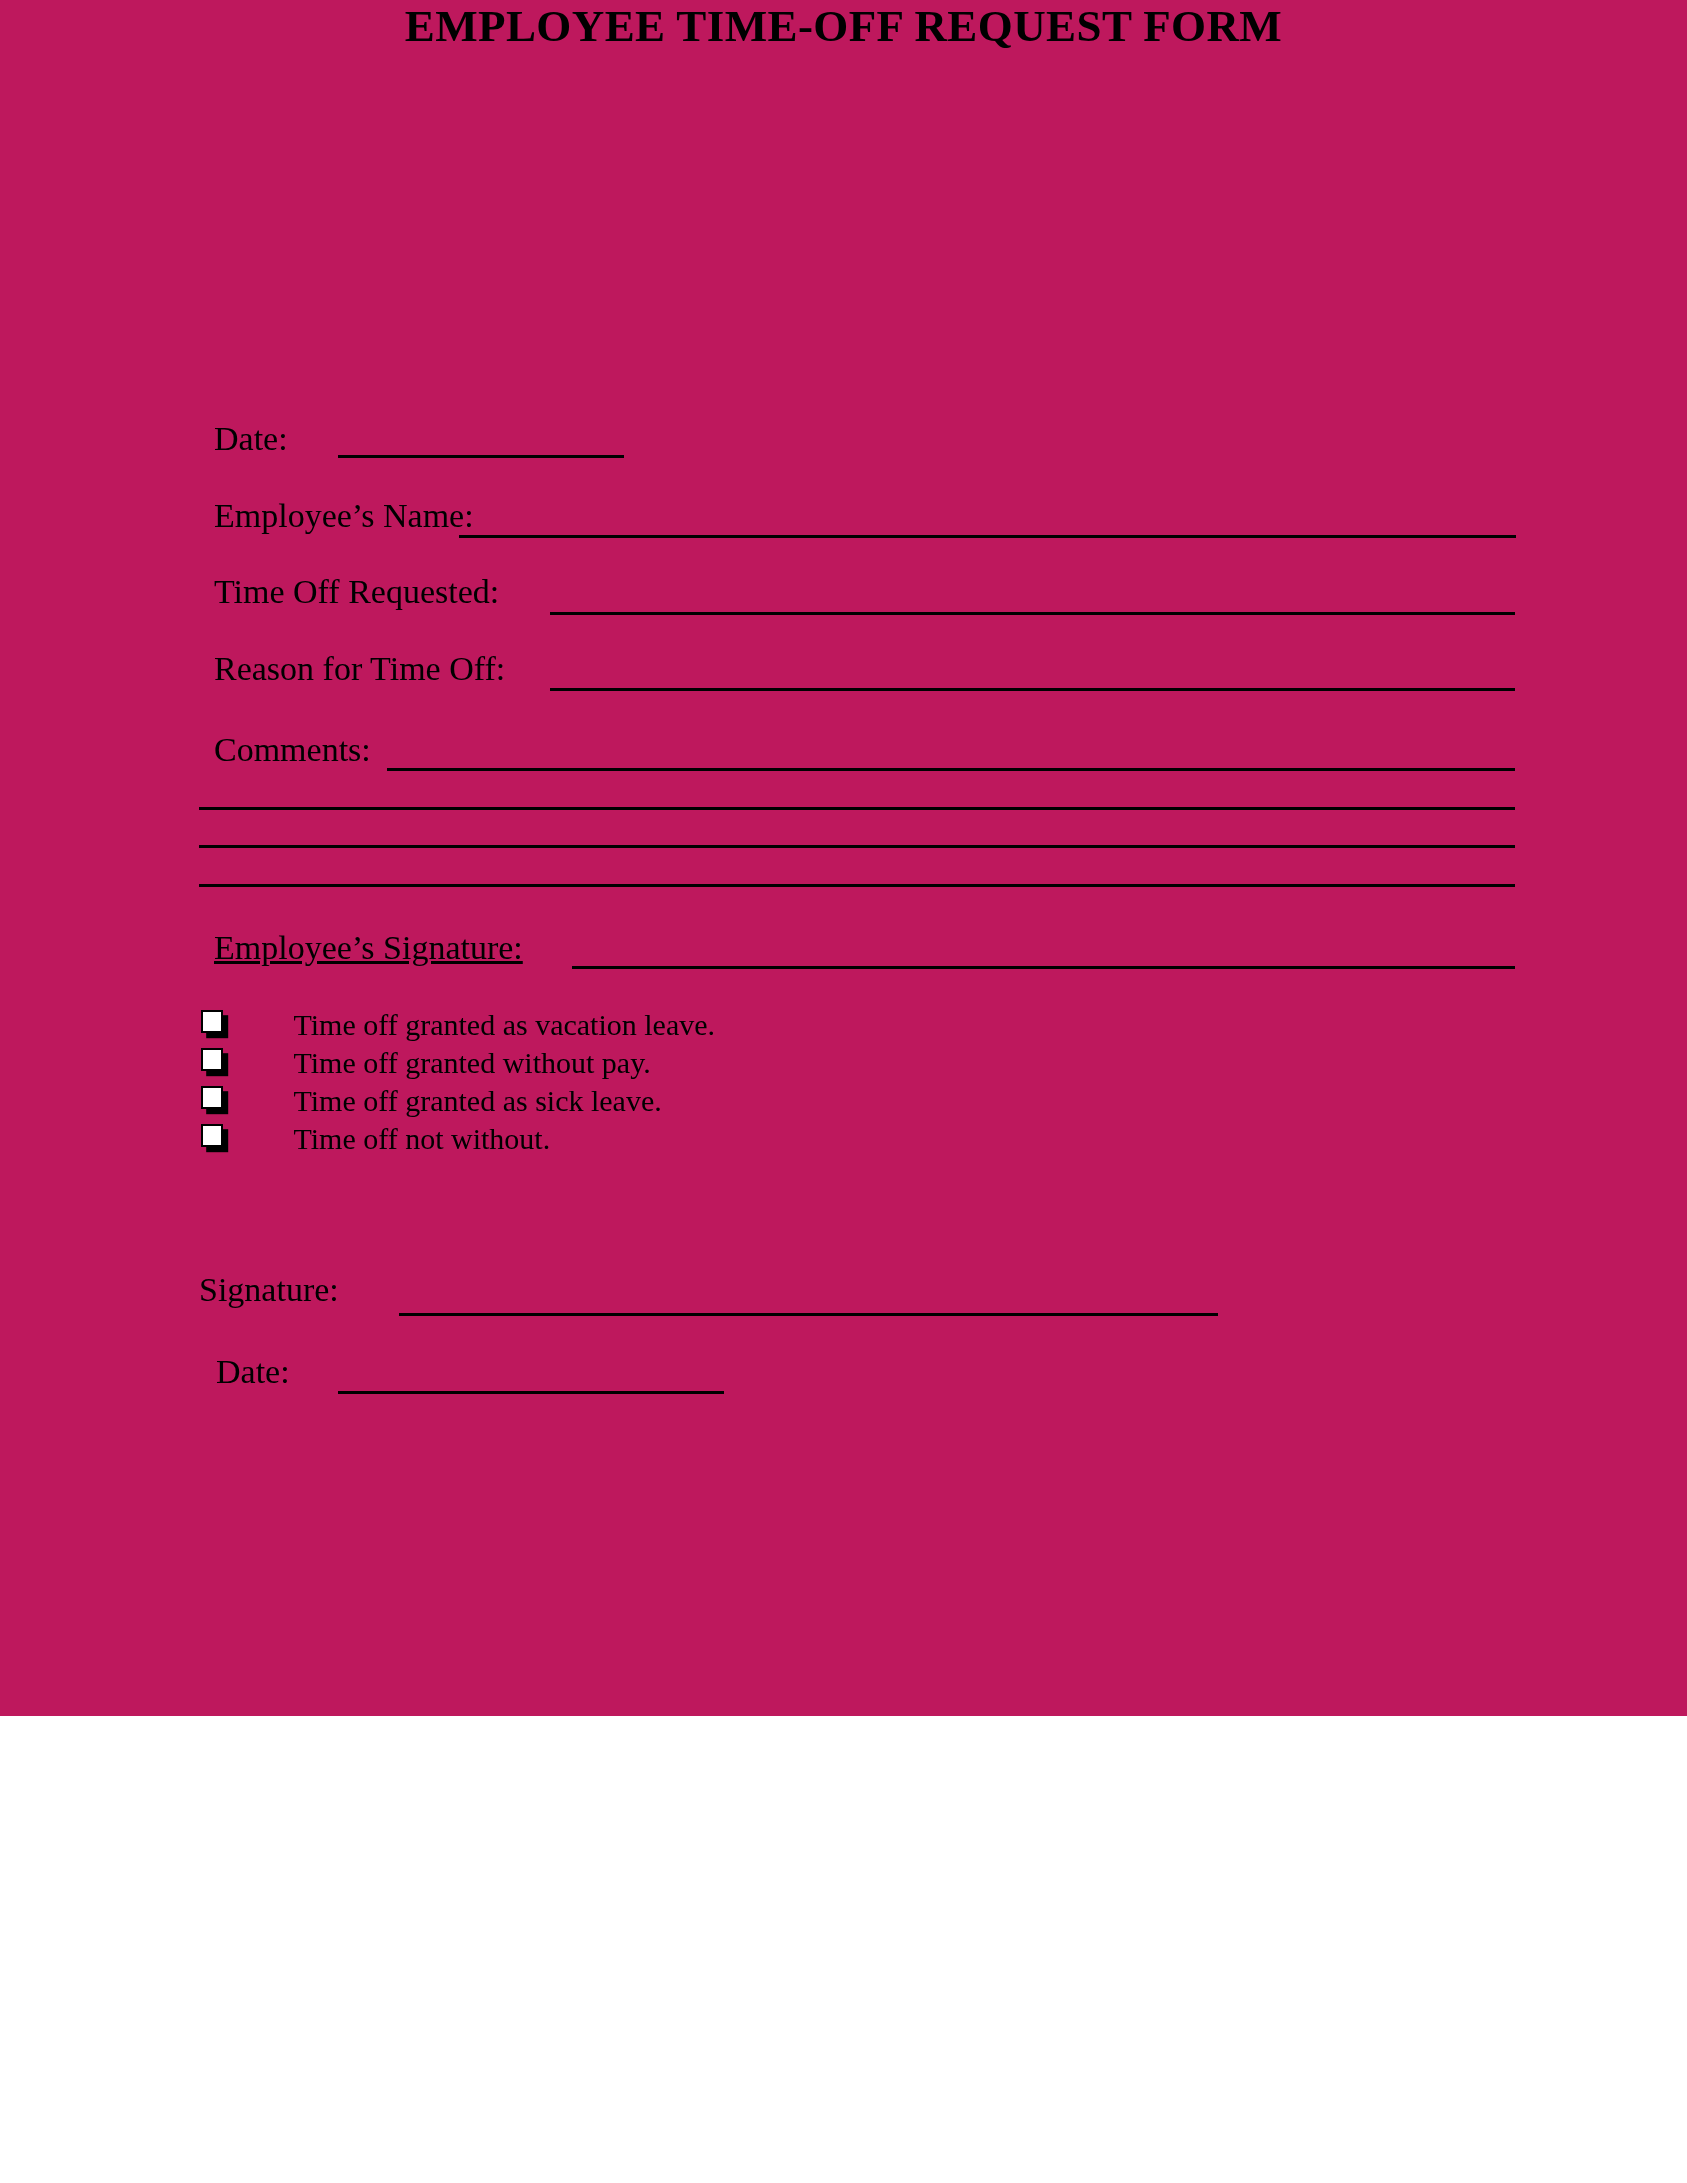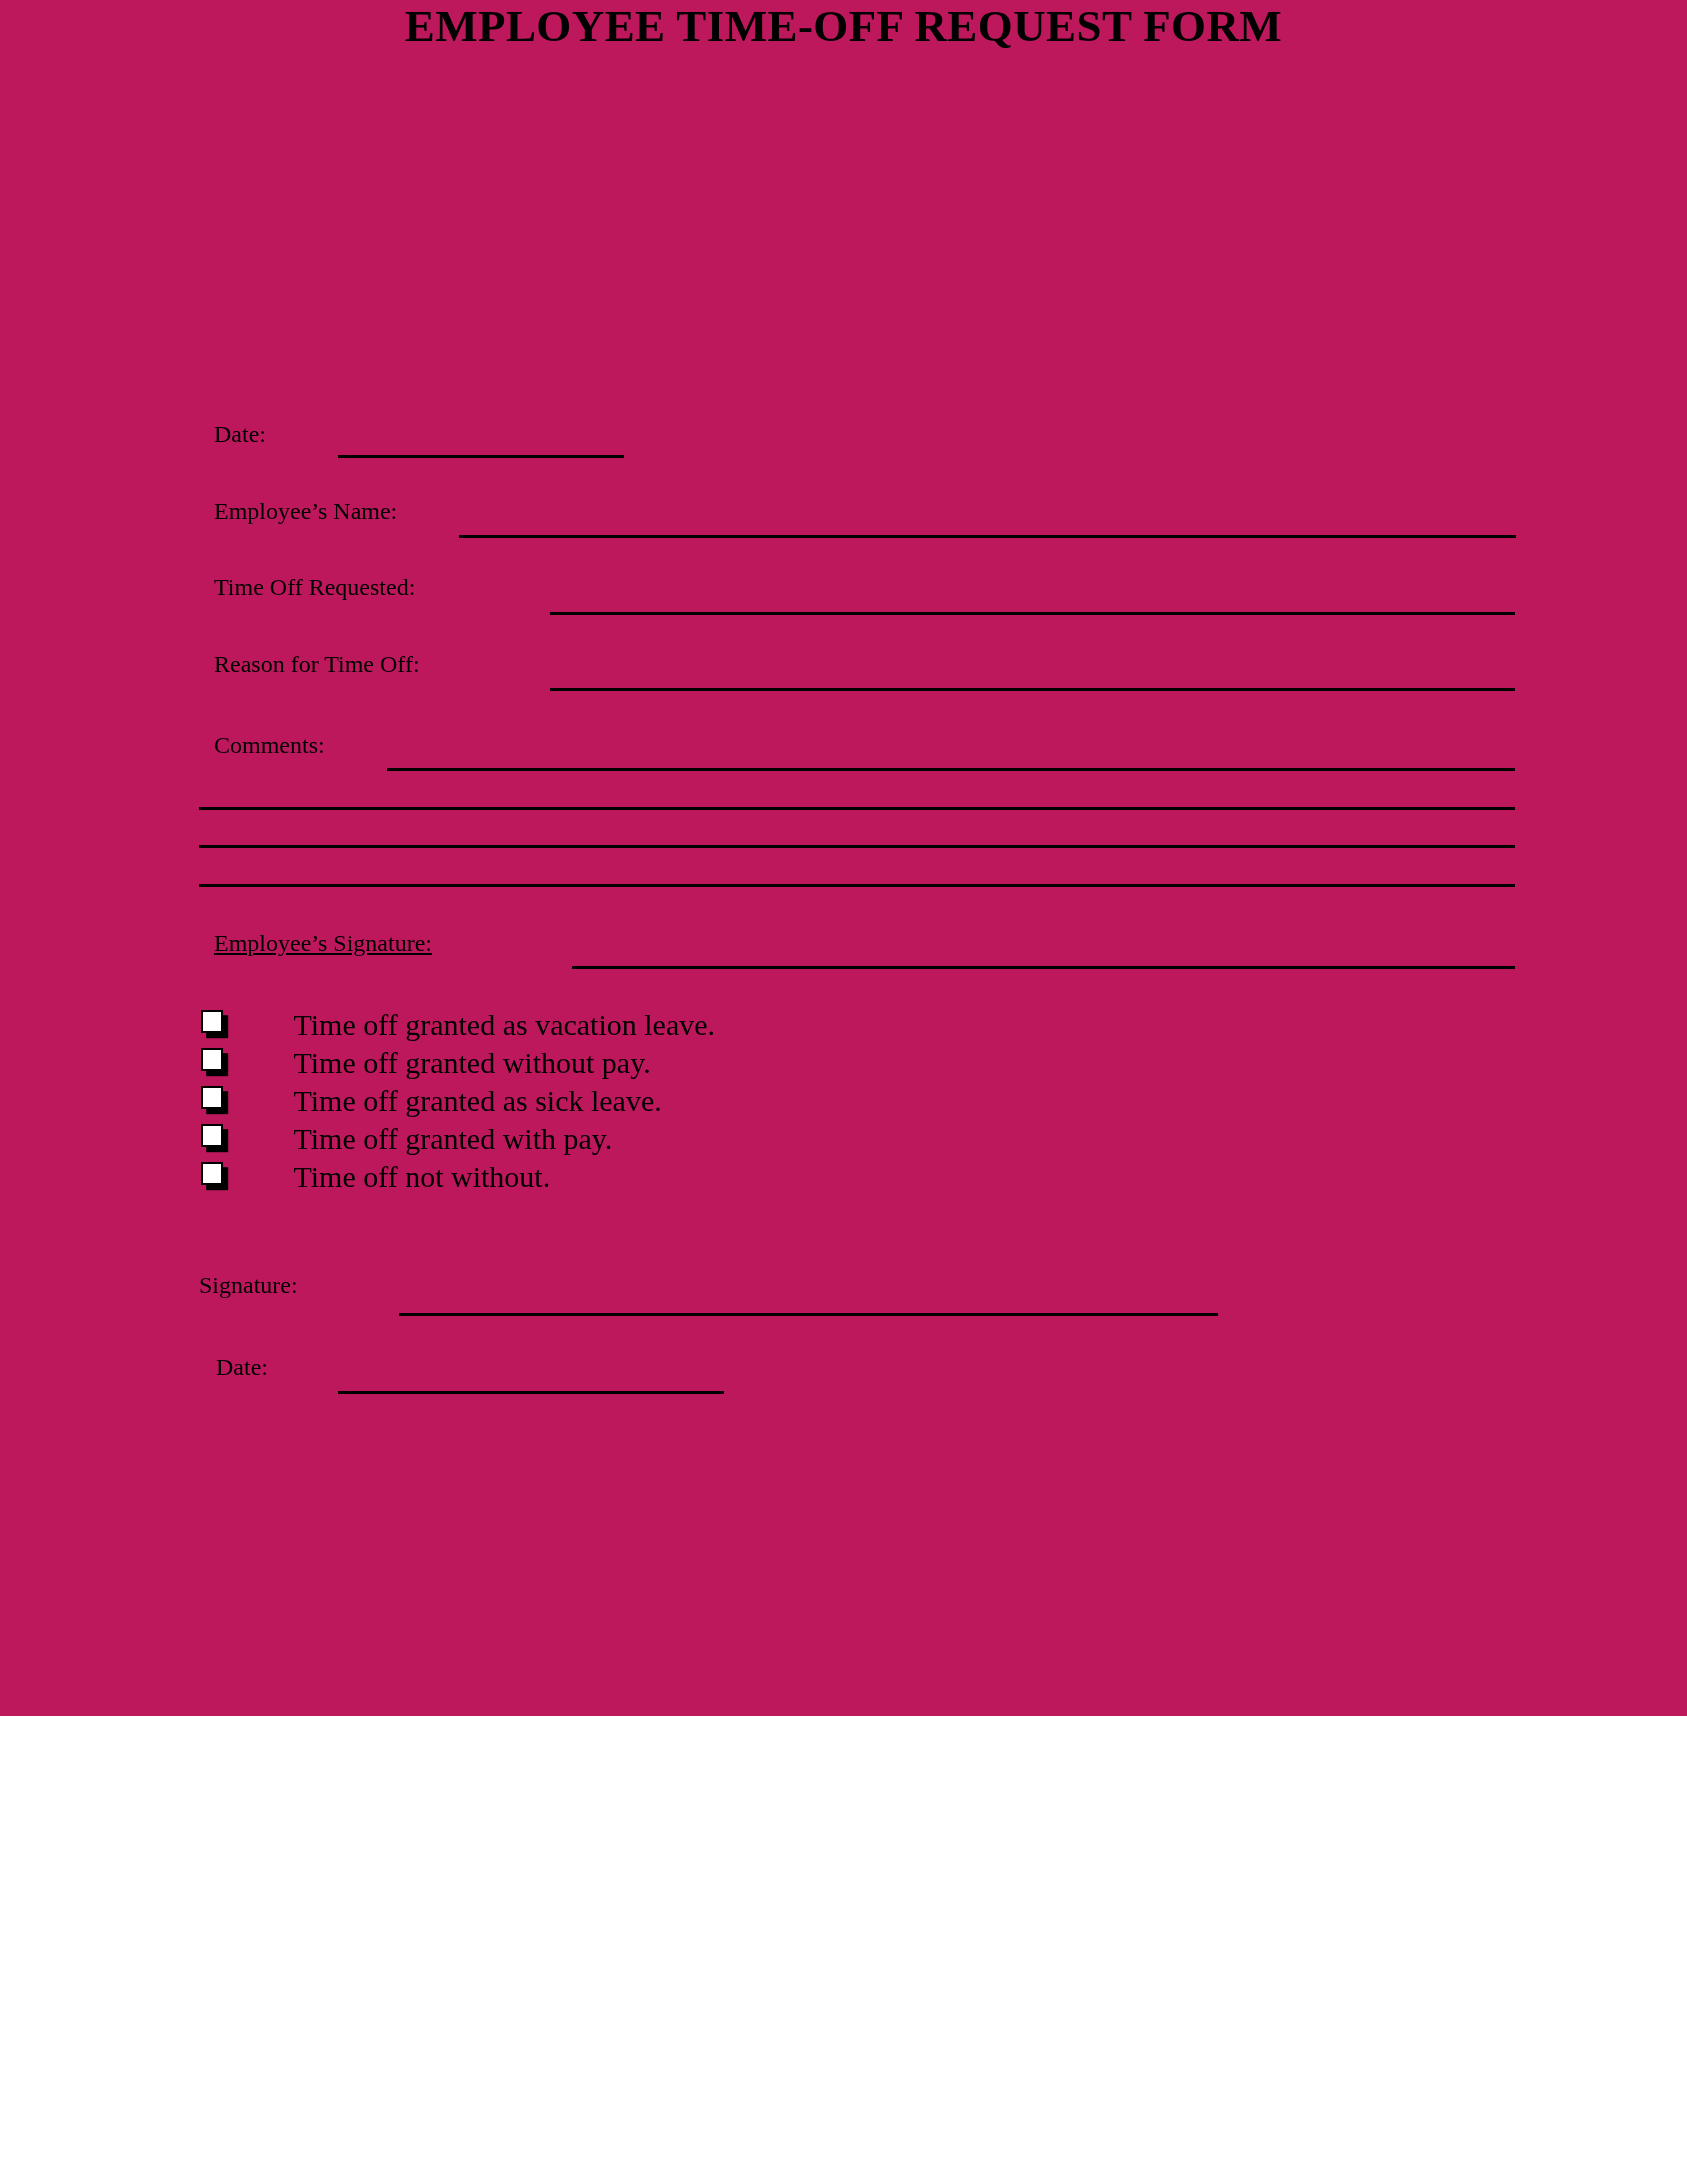--- a/index.html
+++ b/index.html
@@ -10,21 +10,21 @@
     font-family: "Liberation Serif", "DejaVu Serif", serif;
     color: #000000;
   }
   #page {
     position: absolute; left: 0; top: 0;
     width: 1687px; height: 1716px;
     background: #be185d;
   }
   .label {
     position: absolute;
-    font-size: 24px;
+    font-size: 34px;
     line-height: 1;
     white-space: nowrap;
     color: #000;
   }
   #form-title {
     position: absolute;
     left: 0; top: 277; width: 100%;
     text-align: center;
     font-size: 45px;
     font-weight: bold;
@@ -119,24 +119,20 @@
     <div class="check-row">
       <span class="checkbox"></span>
       <span class="check-label">Time off granted without pay.</span>
     </div>
     <div class="check-row">
       <span class="checkbox"></span>
       <span class="check-label">Time off granted as sick leave.</span>
     </div>
     <div class="check-row">
       <span class="checkbox"></span>
-      <span class="check-label">Time off granted with pay.</span>
-    </div>
-    <div class="check-row">
-      <span class="checkbox"></span>
       <span class="check-label">Time off not without.</span>
     </div>
   </div>
 
   <div class="label" id="approval-sig-label">Signature:</div>
   <div class="rule" id="approval-sig-line"></div>
 
   <div class="label" id="approval-date-label">Date:</div>
   <div class="rule" id="approval-date-line"></div>
 

